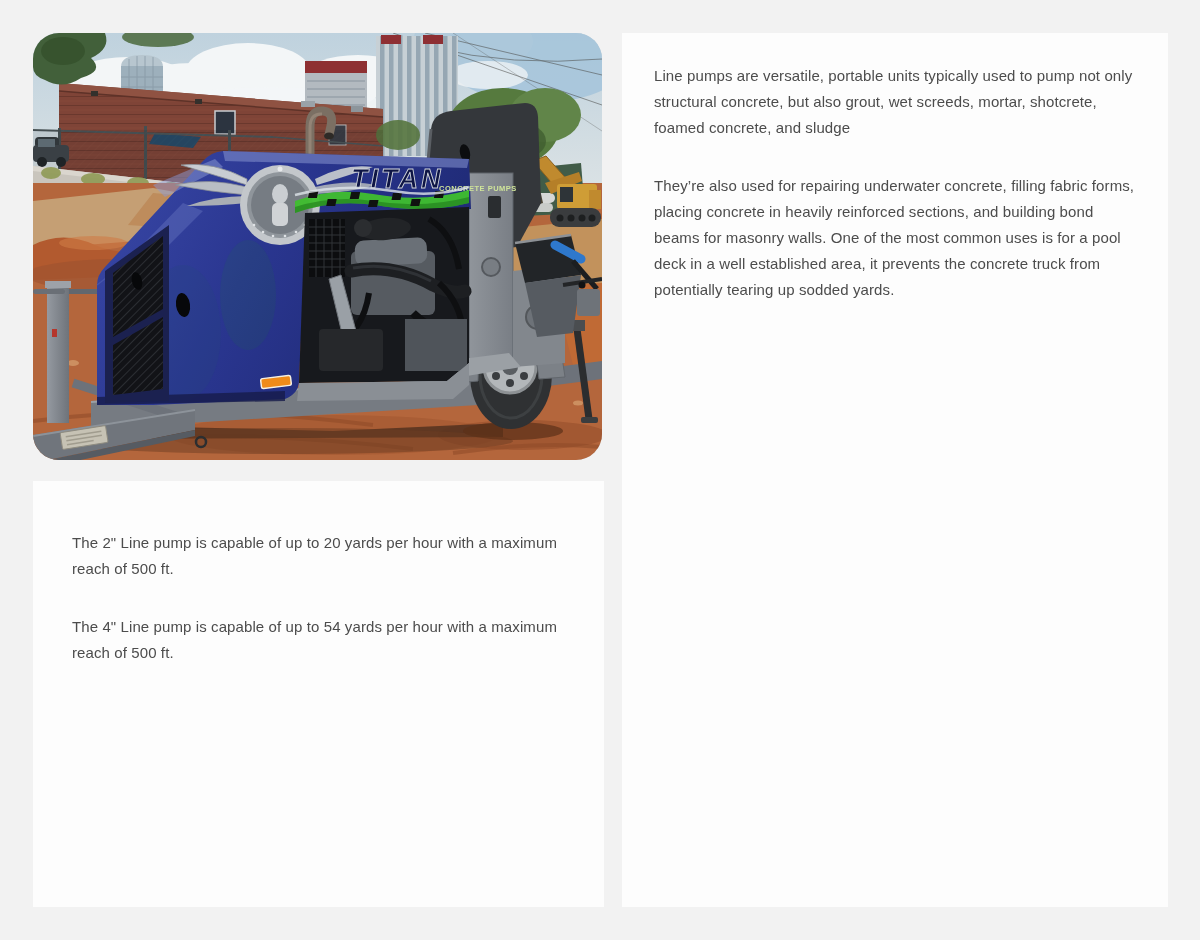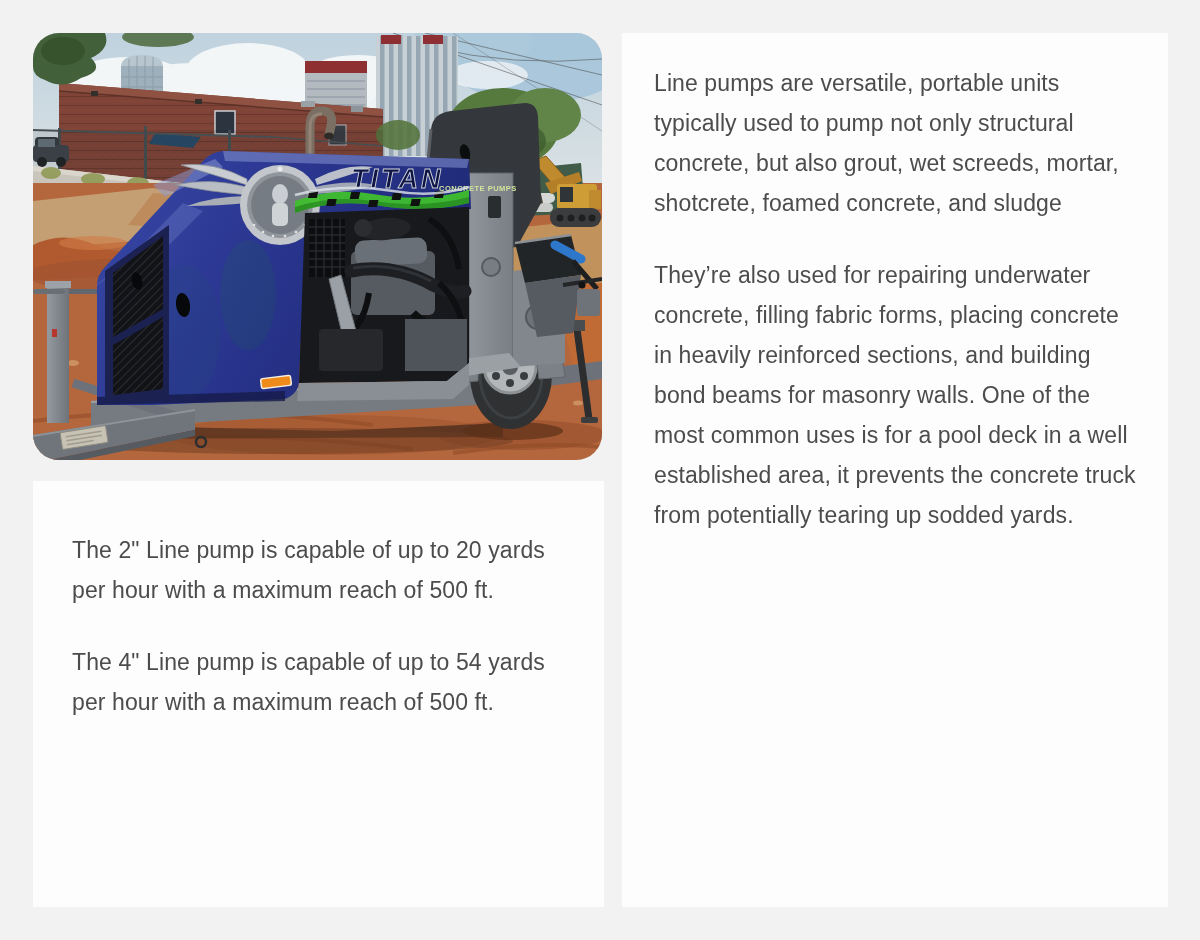--- a/index.html
+++ b/index.html
@@ -10,21 +10,21 @@
   }
   .card{position:absolute;background:#fdfdfd;box-sizing:border-box;}
   .photo-card{
     position:absolute;left:33px;top:33px;width:569px;height:427px;margin:0;
     background:#cdd6da;overflow:hidden;border-radius:26px;
   }
   .photo-card svg{display:block;width:100%;height:100%;}
   .specs-card{left:33px;top:481px;width:571px;height:426px;padding:49px 40px 0 39px;}
   .info-card{left:622px;top:33px;width:546px;height:874px;padding:30px 28px 0 32px;}
   .body-text{
-    margin:0 0 32px 0;font-size:23px;line-height:40px;color:#4c4c4c;
+    margin:0 0 32px 0;font-size:15px;line-height:26px;color:#4c4c4c;
     letter-spacing:0.1px;
   }
 </style>
 </head>
 <body>
 
 <figure class="photo-card">
 <svg viewBox="0 0 569 427" xmlns="http://www.w3.org/2000/svg">
   <defs>
     <linearGradient id="skyG" x1="0" y1="0" x2="0" y2="1">

